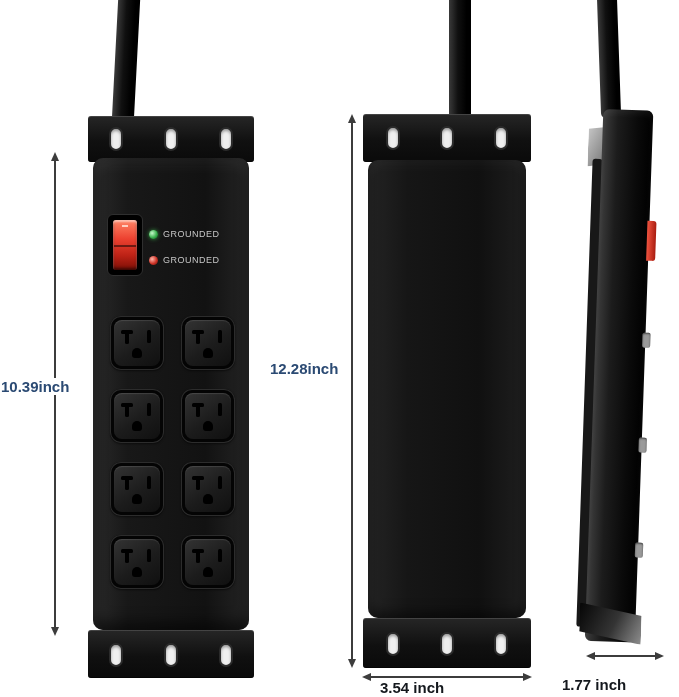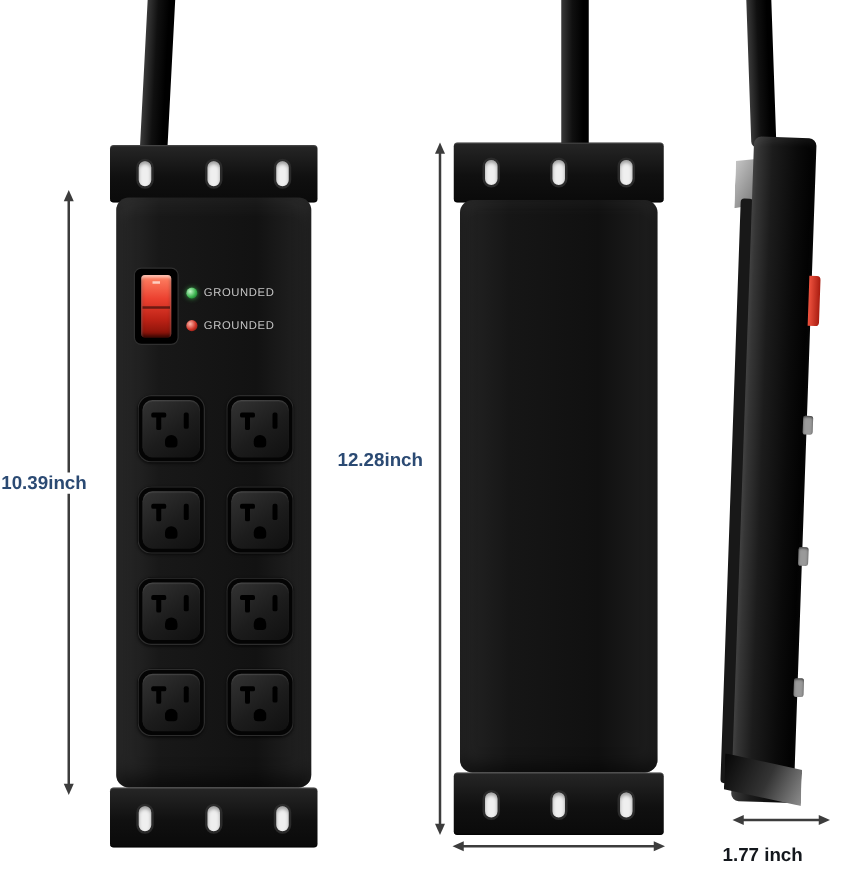--- a/index.html
+++ b/index.html
@@ -207,34 +207,35 @@
     <span class="ah ah-up"></span>
     <span class="ah ah-down"></span>
   </div>
   <div class="dim-label dim-blue" style="left:270px;top:360px;width:76px">12.28inch</div>
 
   <div class="hdim" style="left:362px;top:672px;width:170px">
     <span class="dline"></span>
     <span class="ah ah-left"></span>
     <span class="ah ah-right"></span>
   </div>
+  <div class="dim-label dim-dark" style="left:380px;top:679px;width:134px">3.54 inch</div>
 
   <div class="cord" style="left:599px;top:-6px;width:20px;height:124px;transform:rotate(-2deg)"></div>
 
   <div class="side-wrap" style="left:580px;top:102px;width:90px;height:552px;transform:rotate(2deg)">
     <div class="side-topcap" style="left:0;top:20px;width:62px;height:46px"></div>
     <div class="side-fin" style="left:5px;top:58px;width:10px;height:468px"></div>
     <div class="side-bar" style="left:14px;top:8px;width:50px;height:532px"></div>
     <div class="side-switch" style="left:62px;top:118px;width:9px;height:40px"></div>
     <span class="side-slit" style="left:61px;top:230px"></span>
     <span class="side-slit" style="left:61px;top:335px"></span>
     <span class="side-slit" style="left:61px;top:440px"></span>
     <div class="side-botcap" style="left:8px;top:502px;width:62px;height:40px"></div>
   </div>
 
   <div class="hdim" style="left:586px;top:651px;width:78px">
     <span class="dline"></span>
     <span class="ah ah-left"></span>
     <span class="ah ah-right"></span>
   </div>
-  <div class="dim-label dim-dark" style="left:578px;top:676px;width:94px">1.77 inch</div>
+  <div class="dim-label dim-dark" style="left:562px;top:676px;width:94px">1.77 inch</div>
 
 </div>
 
 </body></html>

